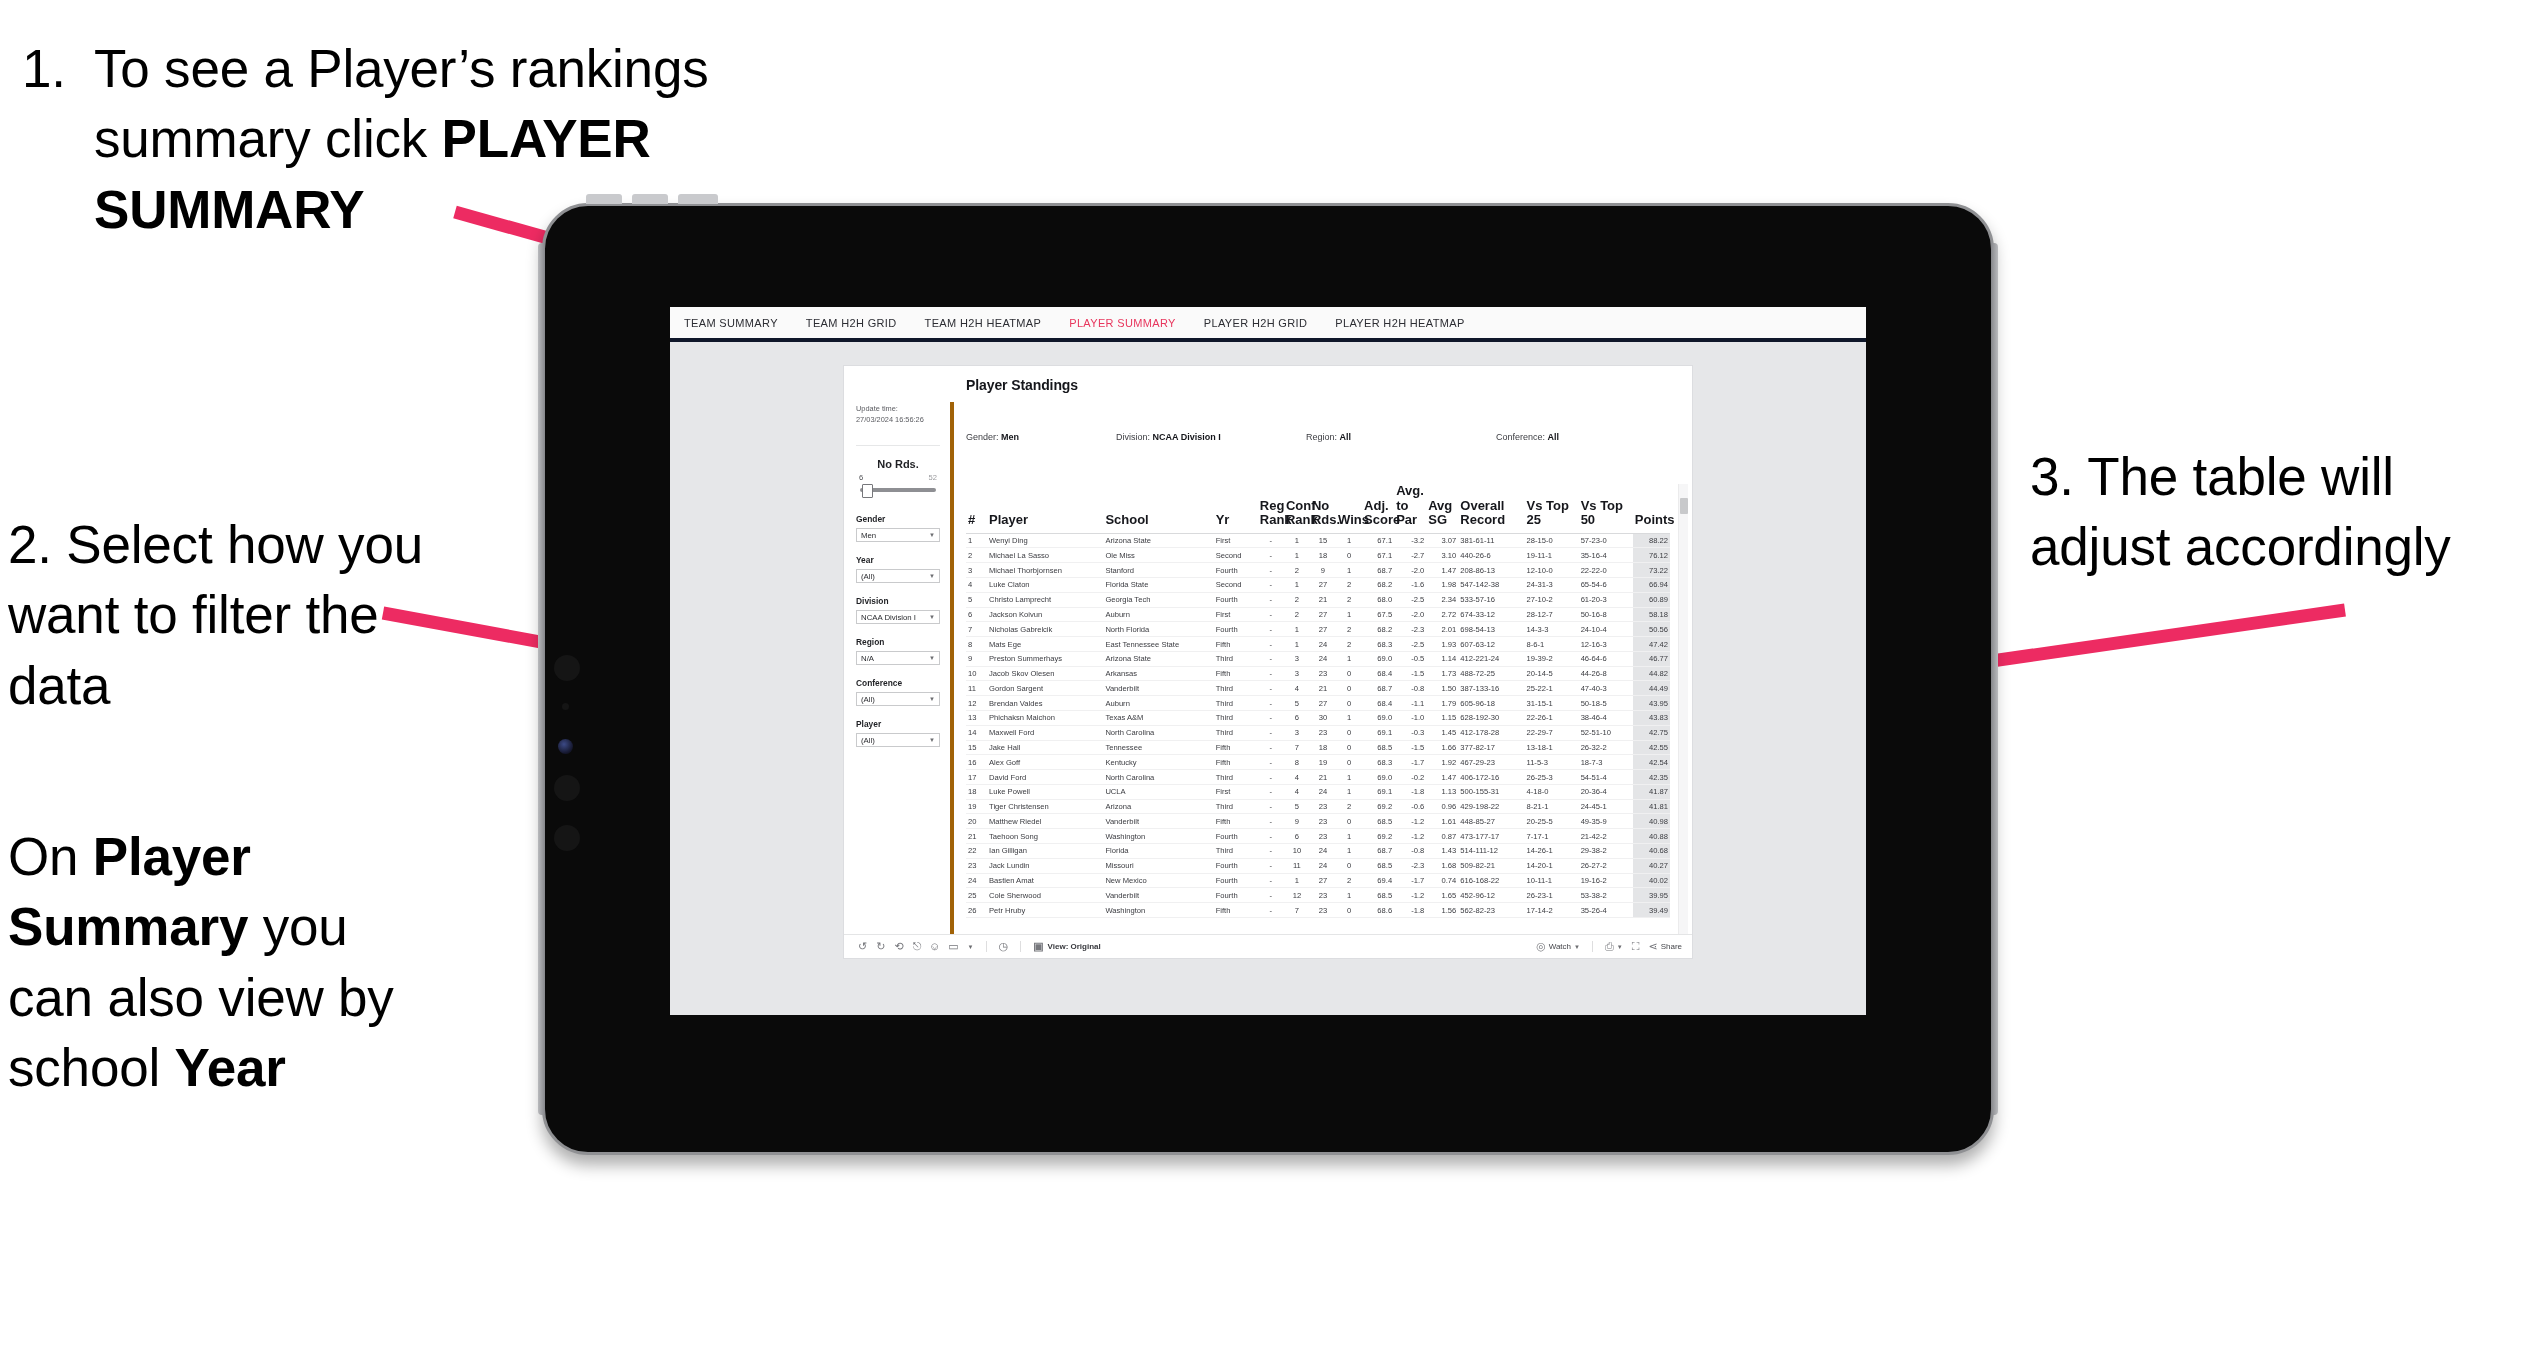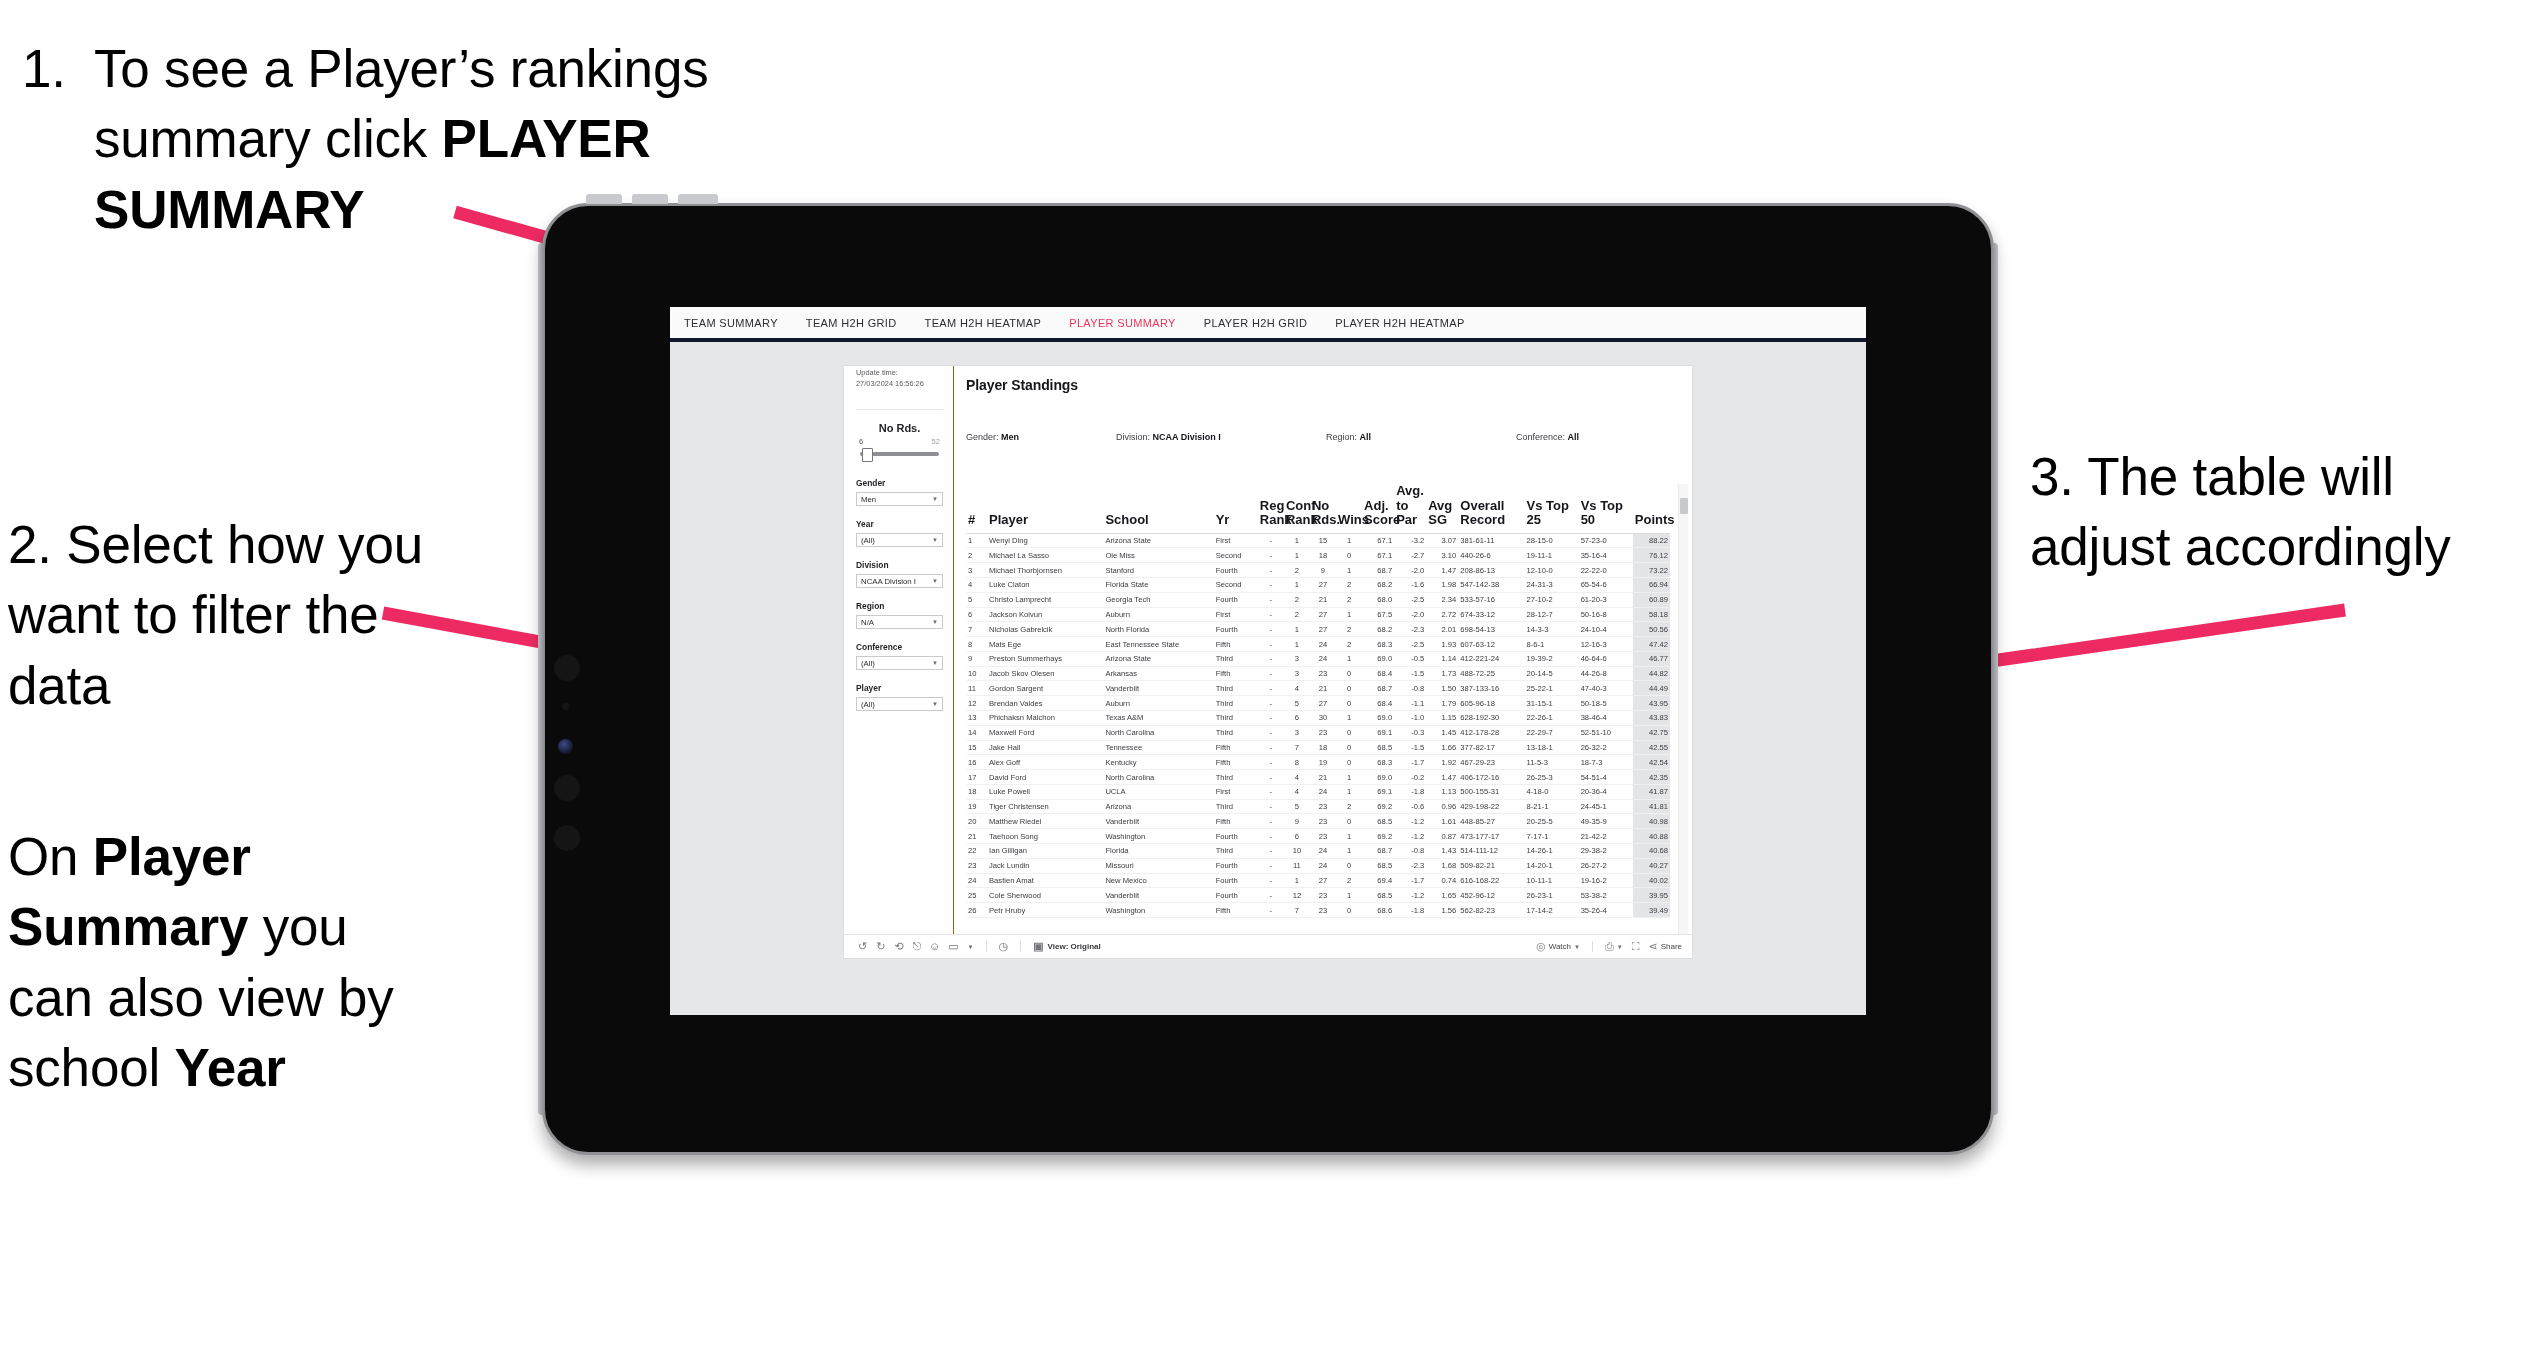--- a/index.html
+++ b/index.html
@@ -244,21 +244,22 @@
     flex: 1;
     min-height: 0;
   }
 
   
   #filter-rail {
     width: 110px;
     flex: 0 0 110px;
     padding: 1px 10px 0 12px;
     box-sizing: border-box;
-    border-right: 1px solid #a16207;
+    border-right: 4px solid #a16207;
+    margin-top: 36px;
   }
   #update-time {
     font-size: 7.4px;
     color: #5a5b60;
     line-height: 1.5;
     margin-bottom: 20px;
   }
   .rail-sep {
     border-top: 1px solid #e6e7e8;
     margin: 0 0 12px 0;
@@ -344,21 +345,21 @@
     display: flex;
     font-size: 9px;
     color: #3c3d42;
     margin-bottom: 12px;
     padding-right: 24px;
   }
   .fs-item { white-space: nowrap; }
   .fs-item b { font-weight: 700; color: #15161b; }
   .fs-item:nth-child(1) { width: 150px; }
   .fs-item:nth-child(2) { width: 190px; }
-  .fs-item:nth-child(3) { width: 190px; margin-left: 20px; }
+  .fs-item:nth-child(3) { width: 190px; }
 
   #table-scroll {
     flex: 1;
     min-height: 0;
     overflow: hidden;
     position: relative;
     padding-right: 22px;
   }
   table#standings {
     border-collapse: collapse;

